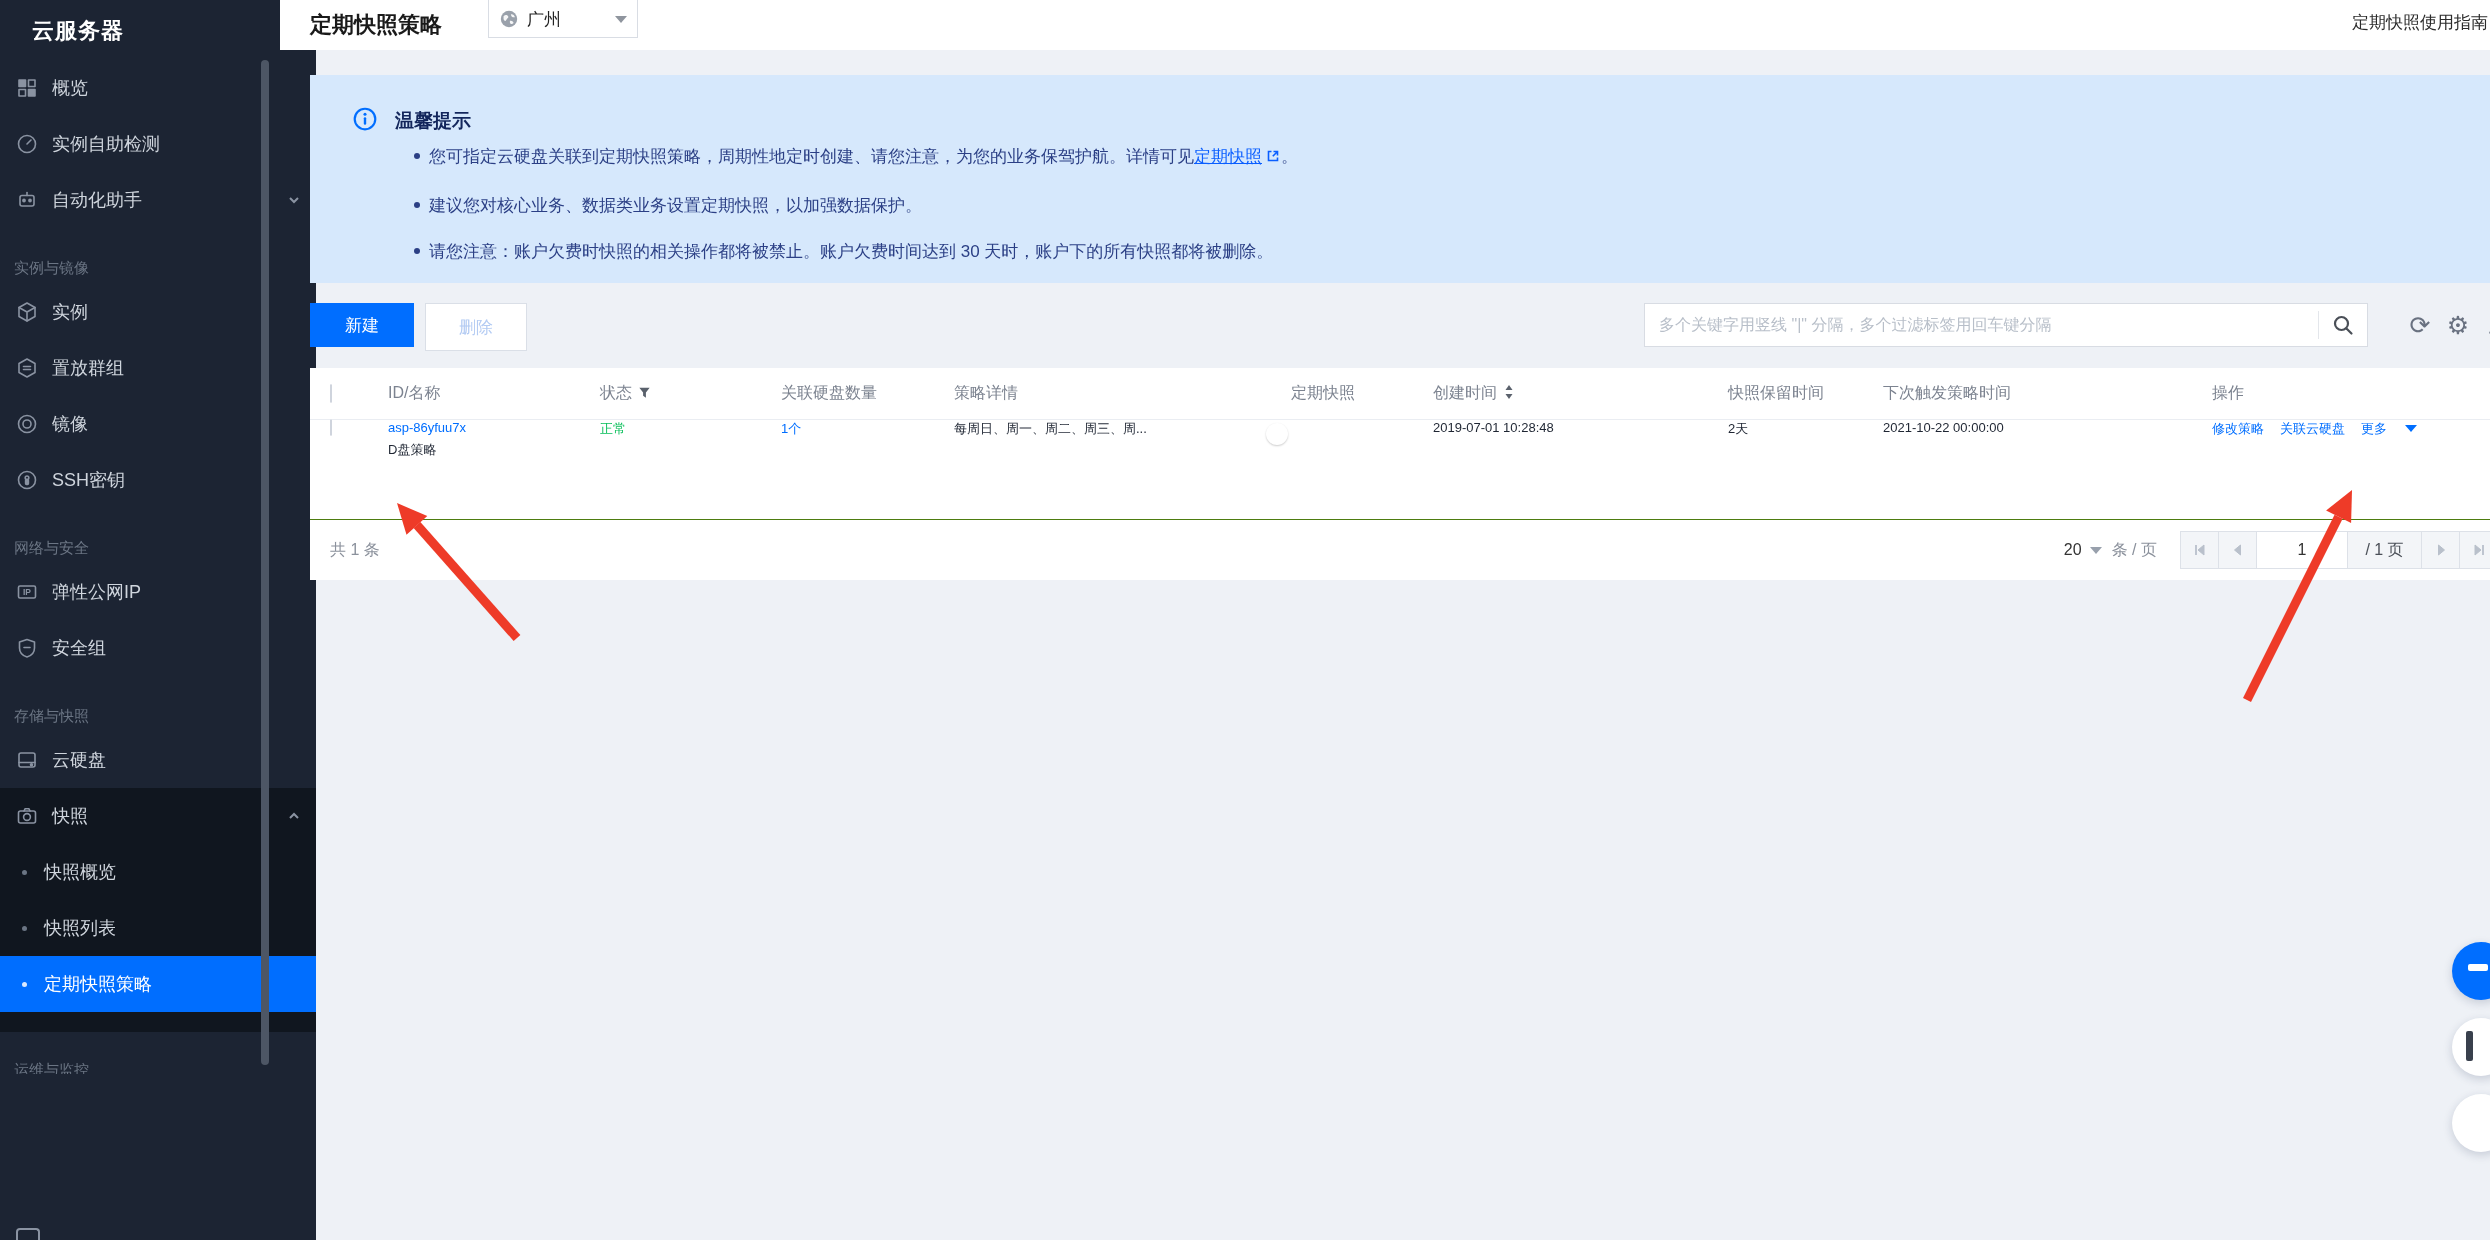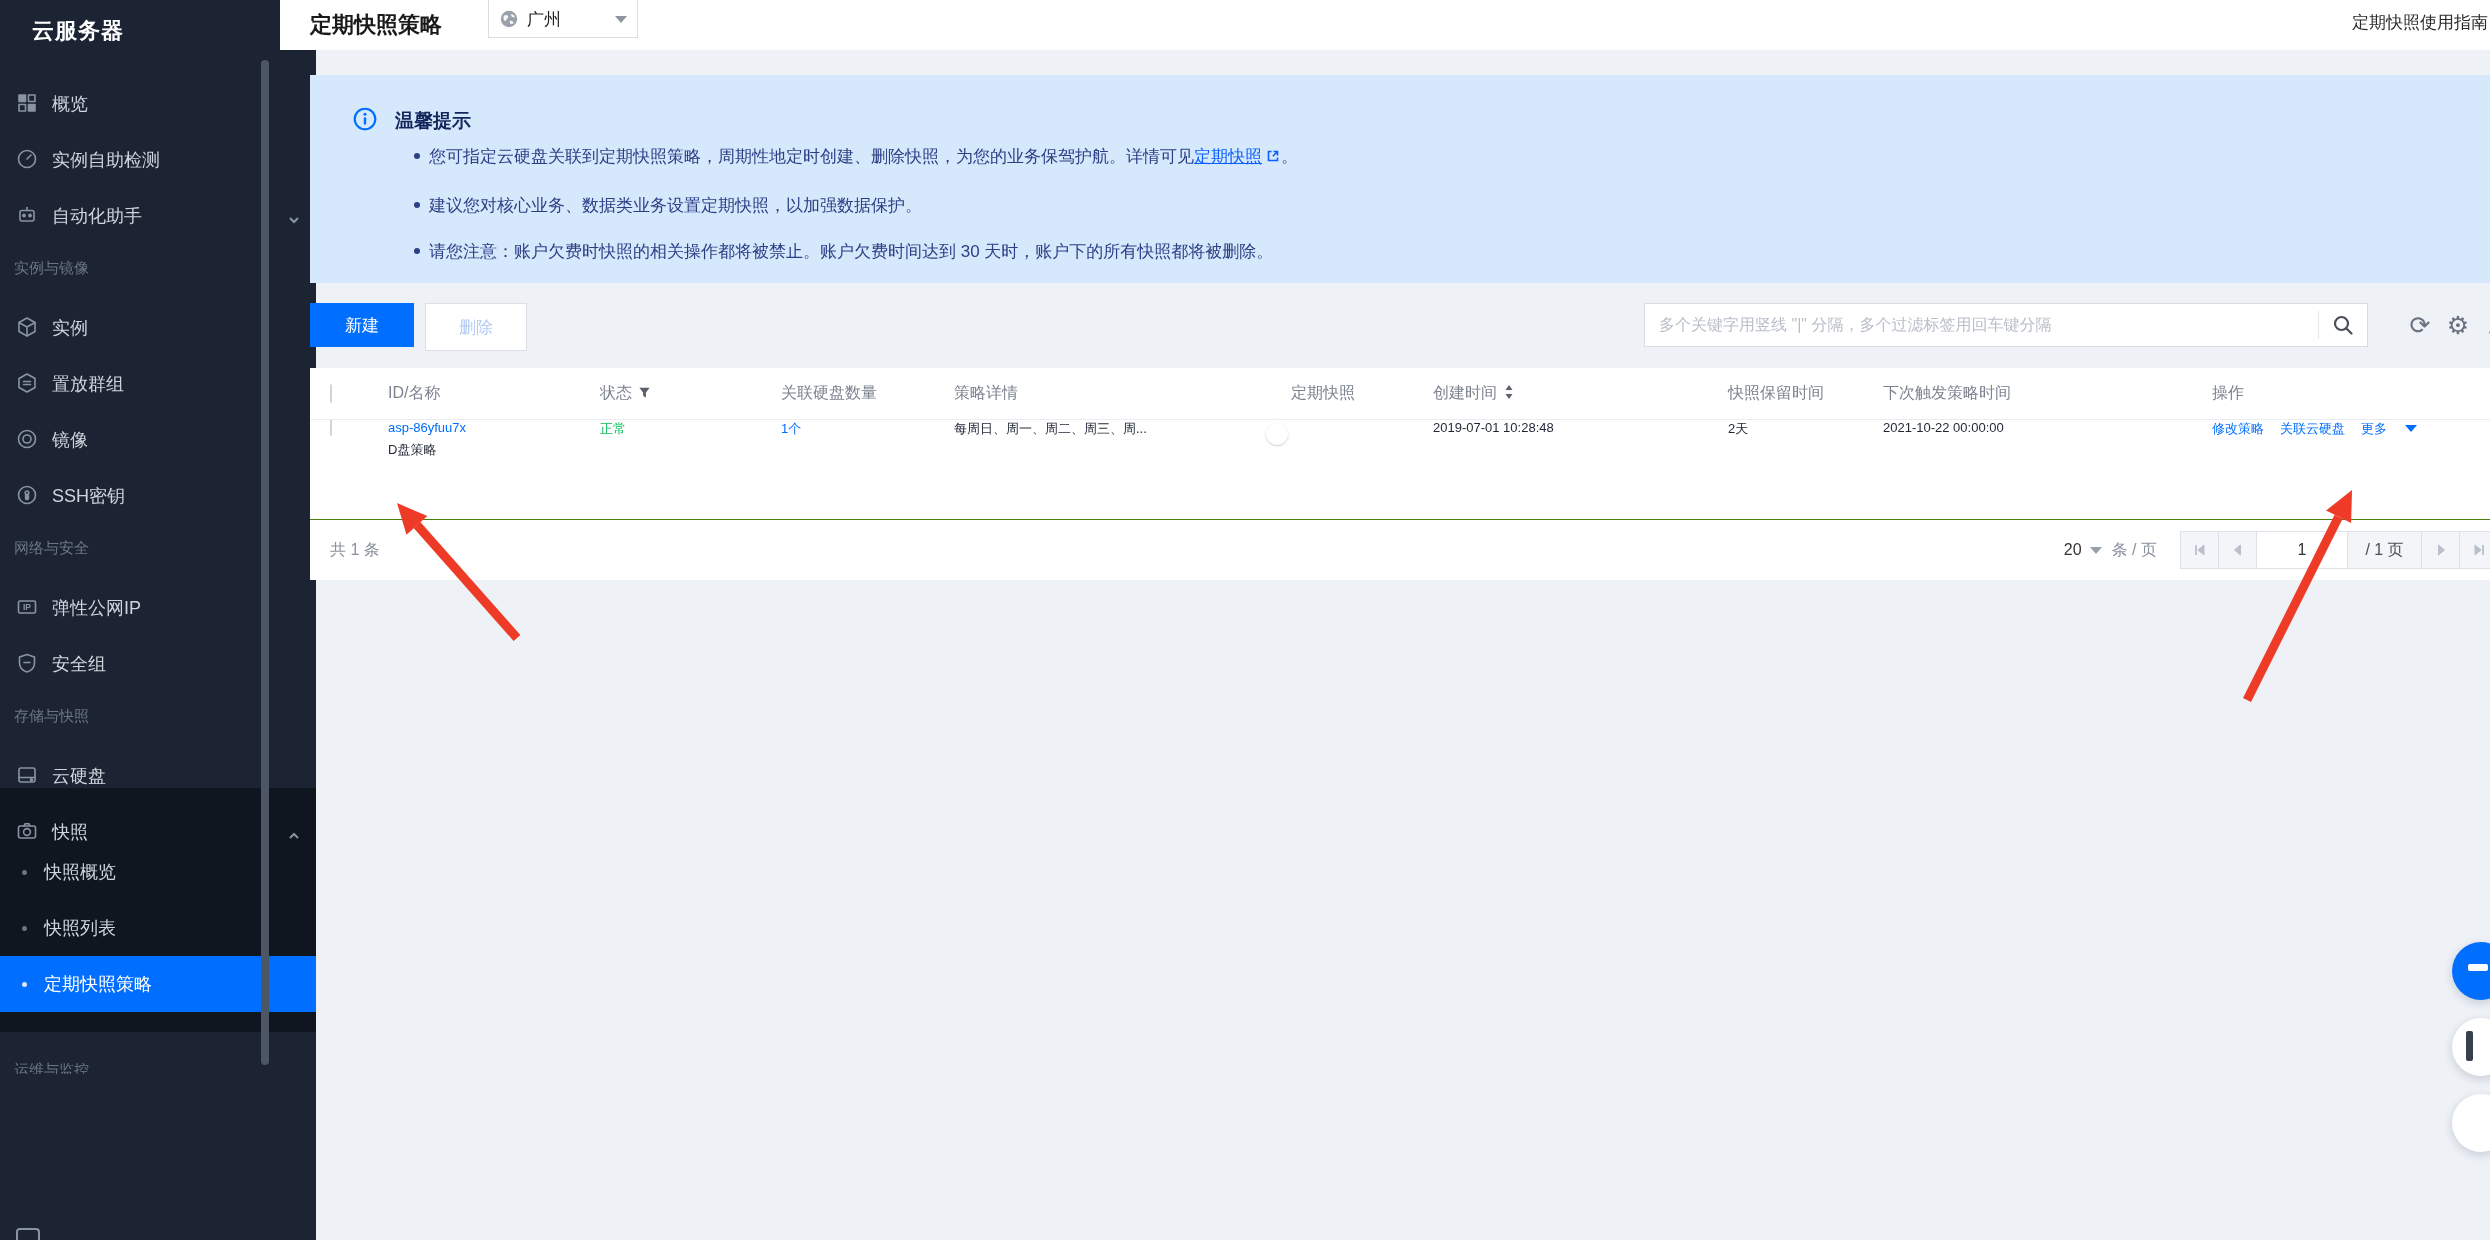--- a/index.html
+++ b/index.html
@@ -2,21 +2,21 @@
 <html><head>
 <meta charset="utf-8">
 <style>
   * { margin:0; padding:0; box-sizing:border-box; }
   html,body { width:2490px; height:1240px; overflow:hidden; }
   body { font-family:"Liberation Sans","DejaVu Sans",sans-serif; background:#eef1f6; position:relative; color:#1f2633; }
 
   
   .sidebar { position:absolute; left:0; top:0; width:316px; height:1240px; background:#1c2433; overflow:hidden; }
   .sb-title { height:60px; padding:16px 0 0 32px; color:#fff; font-size:22px; font-weight:700; letter-spacing:1px; }
-  .sb-item { display:flex; align-items:flex-end; height:56px; padding:0 14px; color:#cfd5dd; font-size:18px; cursor:pointer; }
+  .sb-item { display:flex; align-items:center; height:56px; padding:0 14px; color:#cfd5dd; font-size:18px; cursor:pointer; }
   .sb-item .ic { width:26px; height:26px; margin-right:12px; color:#8a93a2; flex:none; display:flex; align-items:center; justify-content:center; }
   .sb-item svg.glyph { width:24px; height:24px; stroke:currentColor; fill:none; stroke-width:1.6; stroke-linejoin:round; stroke-linecap:round; }
   .sb-section { margin-top:24px; height:32px; line-height:32px; padding-left:14px; color:#6b7584; font-size:15px; }
   .chev { margin-left:auto; display:flex; color:#8a93a2; }
   .chev svg { width:16px; height:16px; stroke:currentColor; fill:none; stroke-width:2; }
   .snap-group { background:#10161f; padding-bottom:20px; }
   .sb-sub { height:56px; display:flex; align-items:center; padding-left:22px; color:#cfd5dd; font-size:18px; cursor:pointer; }
   .sb-sub .dot { width:5px; height:5px; border-radius:50%; background:#6b7584; margin-right:17px; flex:none; }
   .sb-sub.active { background:#006eff; color:#fff; }
   .sb-sub.active .dot { background:rgba(255,255,255,.85); }
@@ -256,21 +256,21 @@
 </div>
 
 <div class="alert">
   <svg class="alert-icon" viewBox="0 0 24 24">
     <circle cx="12" cy="12" r="9.5" fill="none" stroke="#006eff" stroke-width="2"></circle>
     <circle cx="12" cy="7.6" r="1.4" fill="#006eff"></circle>
     <rect x="10.9" y="10.3" width="2.2" height="7" rx="1.1" fill="#006eff"></rect>
   </svg>
   <div class="alert-title">温馨提示</div>
   <div class="alert-li" style="top:70px;">
-    <span class="dot"></span><span>您可指定云硬盘关联到定期快照策略，周期性地定时创建、删除快照，为您的业务保驾护航。详情可见</span><span class="alert-link">定期快照</span><svg class="ext-ic" width="16" height="16" viewBox="0 0 16 16">
+    <span class="dot"></span><span>您可指定云硬盘关联到定期快照策略，周期性地定时创建、请您注意，为您的业务保驾护航。详情可见</span><span class="alert-link">定期快照</span><svg class="ext-ic" width="16" height="16" viewBox="0 0 16 16">
         <path d="M6.5 3.5 H3.5 V12.5 H12.5 V9.5" fill="none" stroke="#0a5eff" stroke-width="1.6"></path>
         <path d="M8.5 3.5 H12.5 V7.5 M12.5 3.5 L7.8 8.2" fill="none" stroke="#0a5eff" stroke-width="1.6"></path>
       </svg><span>。</span>
   </div>
   <div class="alert-li" style="top:119px;">
     <span class="dot"></span><span>建议您对核心业务、数据类业务设置定期快照，以加强数据保护。</span>
   </div>
   <div class="alert-li" style="top:165px;">
     <span class="dot"></span><span>请您注意：账户欠费时快照的相关操作都将被禁止。账户欠费时间达到 30 天时，账户下的所有快照都将被删除。</span>
   </div>

